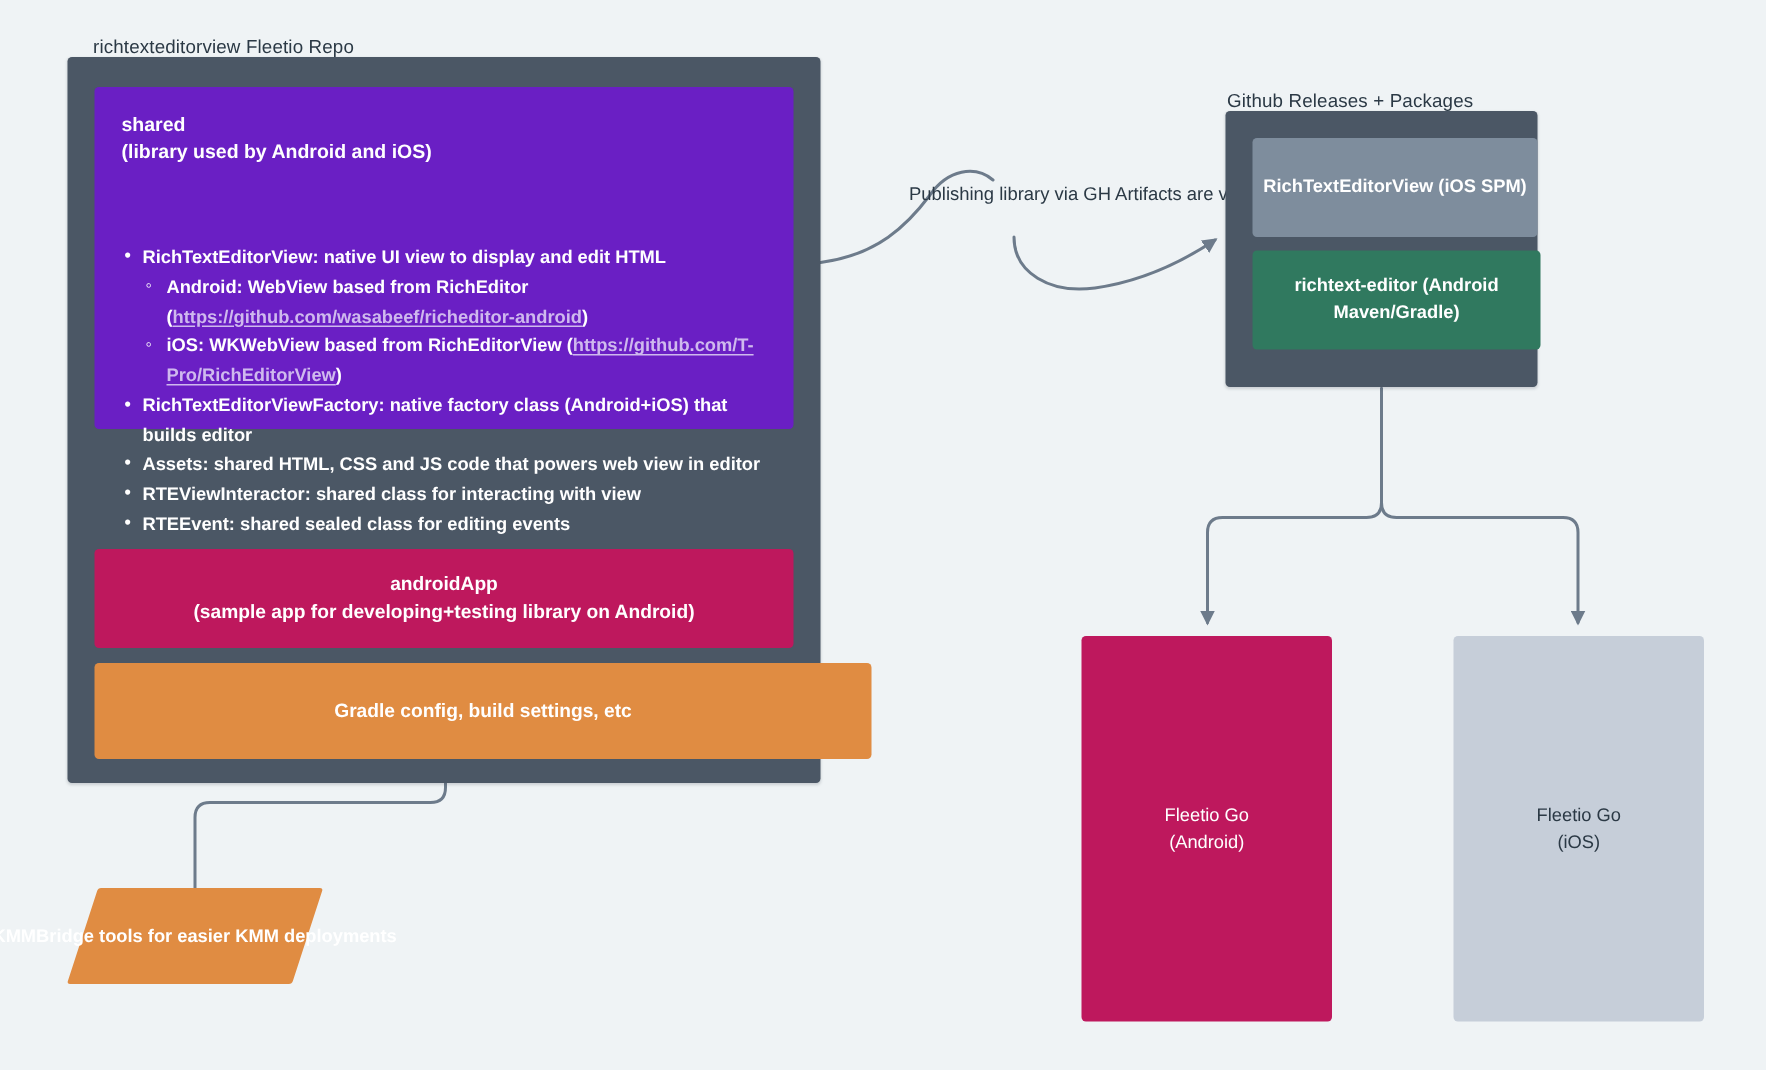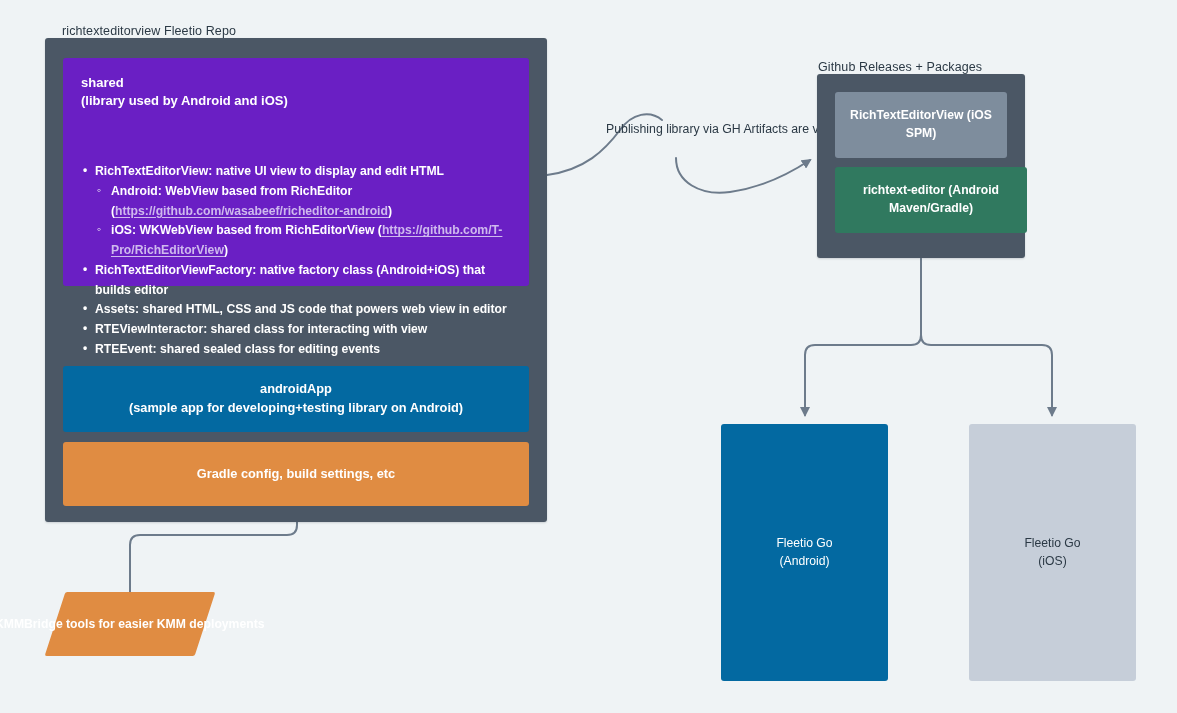--- a/index.html
+++ b/index.html
@@ -44,21 +44,21 @@
     flex-direction: column;
     align-items: center;
     justify-content: center;
     text-align: center;
     line-height: 1.45;
   }
   .block .line { display: block; }
 
   .block-purple { background: #6a1fc4; color: #ffffff; gap: 36px; }
   .block-lightgray { background: #c6ced9; color: #2b3945; }
-  .block-teal { background: #0369a1; color: #ffffff; }
+  .block-teal { background: #be185d; color: #ffffff; }
   .block-orange { background: #e08c42; color: #ffffff; }
   .block-slate { background: #7e8d9d; color: #ffffff; }
   .block-green { background: #30795f; color: #ffffff; }
 
   
   #shared-block {
     align-items: flex-start;
     justify-content: flex-start;
     text-align: left;
     padding: 16px 18px 14px 18px;
@@ -211,42 +211,42 @@
       </li>
     </ul>
   </div>
 
 
   <div class="abs block block-teal" style="left:63px; top:366px; width:466px; height:66px;">
     <span class="line t-13 bold">androidApp</span>
     <span class="line t-13 bold">(sample app for developing+testing library on Android)</span>
   </div>
 
-  <div class="abs block block-orange" style="left:63px; top:442px; width:466px; height:64px;">
+  <div class="abs block block-orange" style="left:63px; top:442px; width:518px; height:64px;">
     <span class="line t-13 bold">Gradle config, build settings, etc</span>
   </div>
 
   <div class="abs" id="kmm-bridge" style="left:55px; top:592px; width:150px; height:64px;">
     <div class="inner">
       <span class="line">KMMBridge</span>
       <span class="line">tools for easier KMM</span>
       <span class="line">deployments</span>
     </div>
   </div>
 
   <div class="abs annotation" style="left:606px; top:121px; width:200px;">
     <span class="line">Publishing library via GH</span>
     <span class="line">Artifacts are versioned</span>
   </div>
 
   <div class="abs group-label" style="left:818px; top:60px;">Github Releases + Packages</div>
 
   <div class="abs dark-container" style="left:817px; top:74px; width:208px; height:184px;"></div>
 
-  <div class="abs block block-slate" style="left:835px; top:92px; width:172px; height:66px;">
+  <div class="abs block block-slate" style="left:835px; top:92px; width:190px; height:66px;">
     <span class="line t-12 bold">RichTextEditorView (iOS SPM)</span>
   </div>
 
   <div class="abs block block-green" style="left:835px; top:167px; width:192px; height:66px;">
     <span class="line t-12 bold">richtext-editor (Android</span>
     <span class="line t-12 bold">Maven/Gradle)</span>
   </div>
 
   <div class="abs block block-teal" style="left:721px; top:424px; width:167px; height:257px;">
     <span class="line t-12">Fleetio Go</span>

